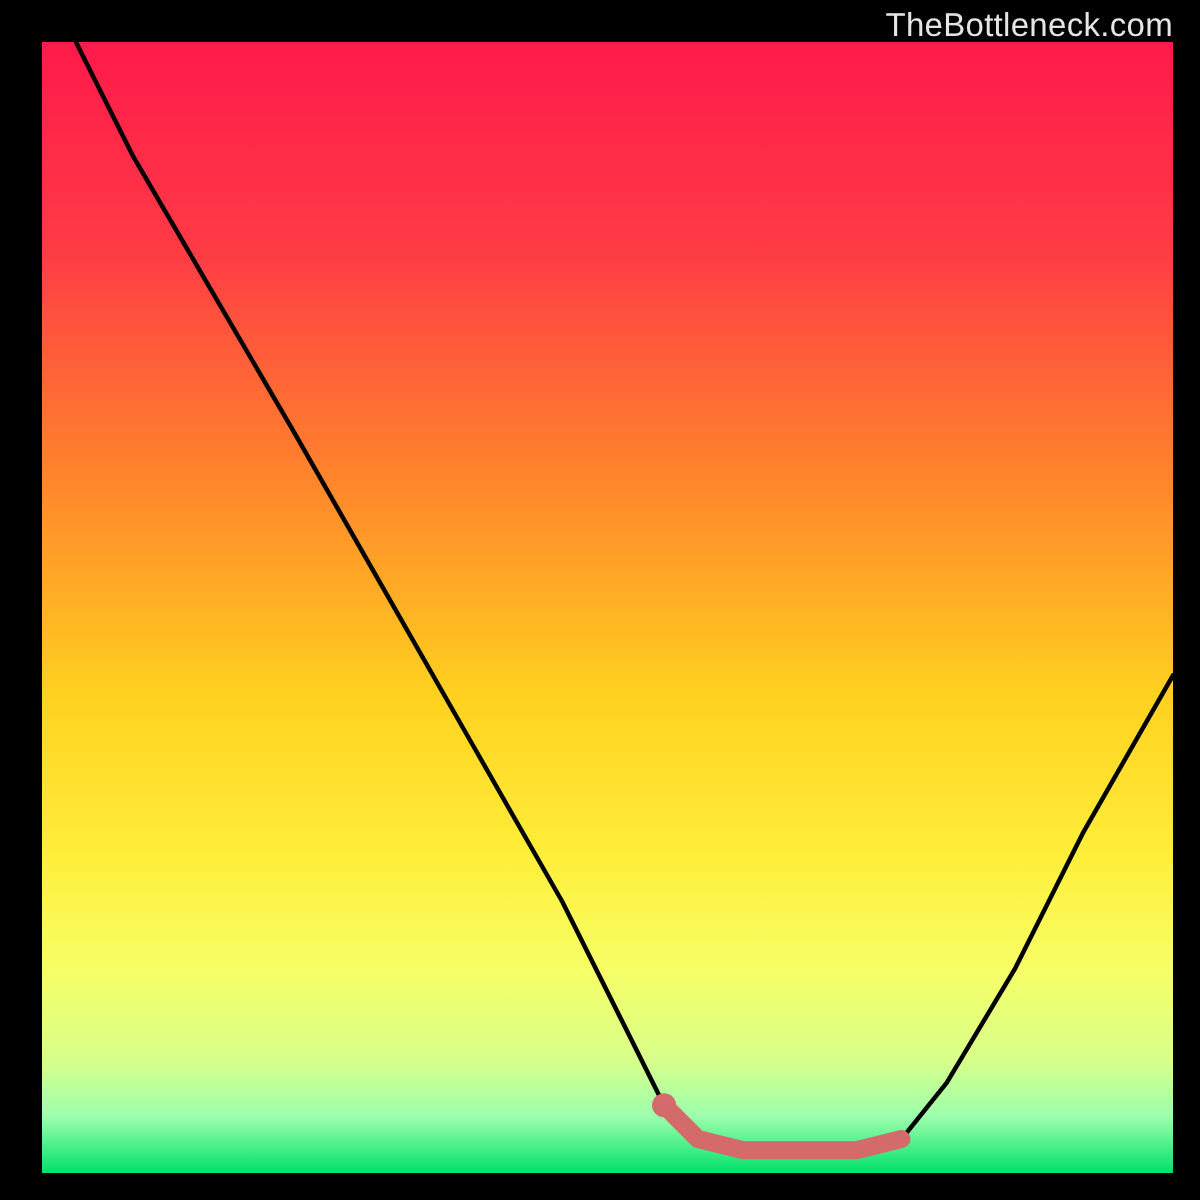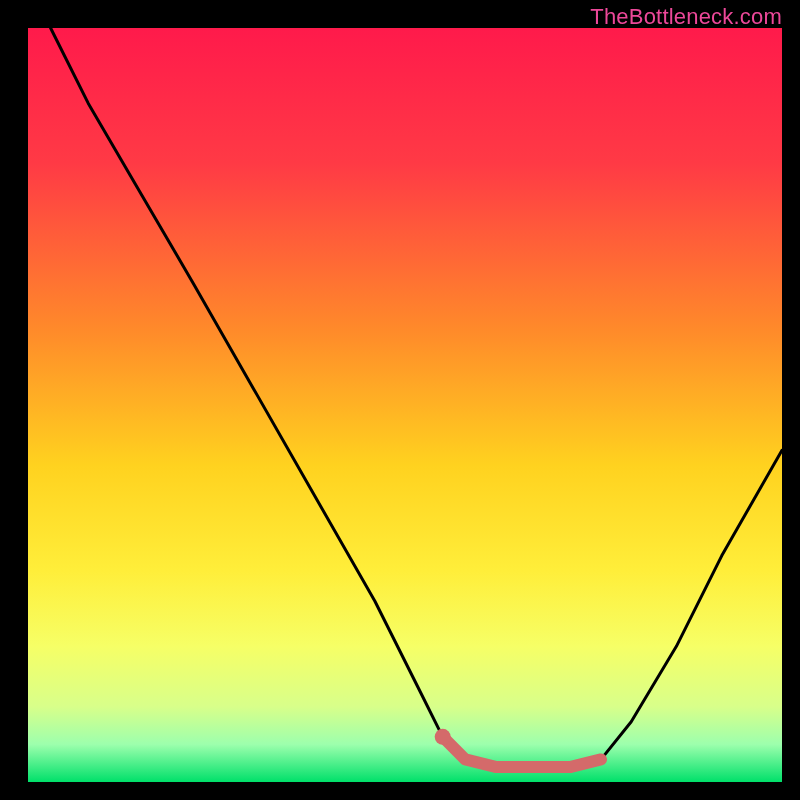--- a/index.html
+++ b/index.html
@@ -14,21 +14,21 @@
     width: 800px;
     height: 800px;
     background: #000;
     position: relative;
   }
   svg { display: block; }
   .watermark {
     position: absolute;
     top: 4px;
     right: 18px;
-    color: #ec4899;
+    color: #e5e5e5;
     font-size: 22px;
     font-weight: 500;
     letter-spacing: 0.2px;
     user-select: none;
   }
 </style>
 </head>
 <body>
 
 <div class="frame">

